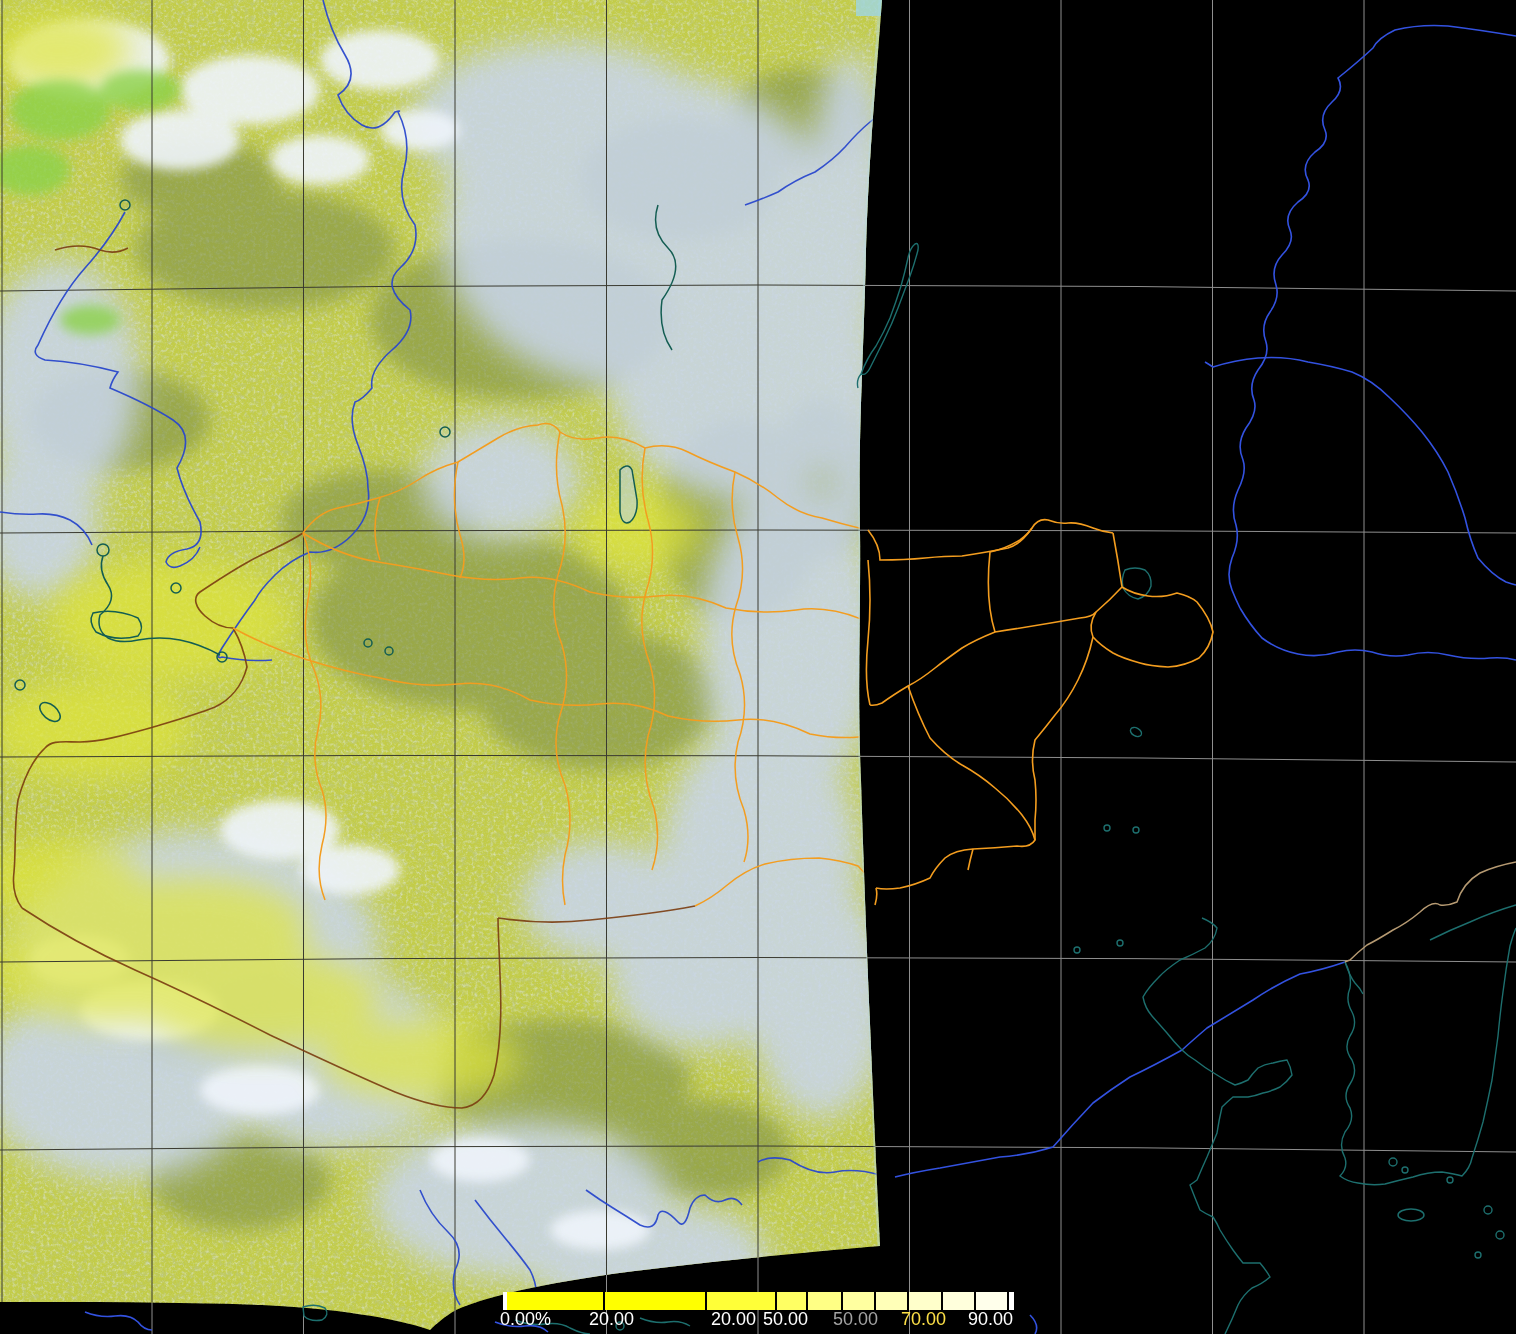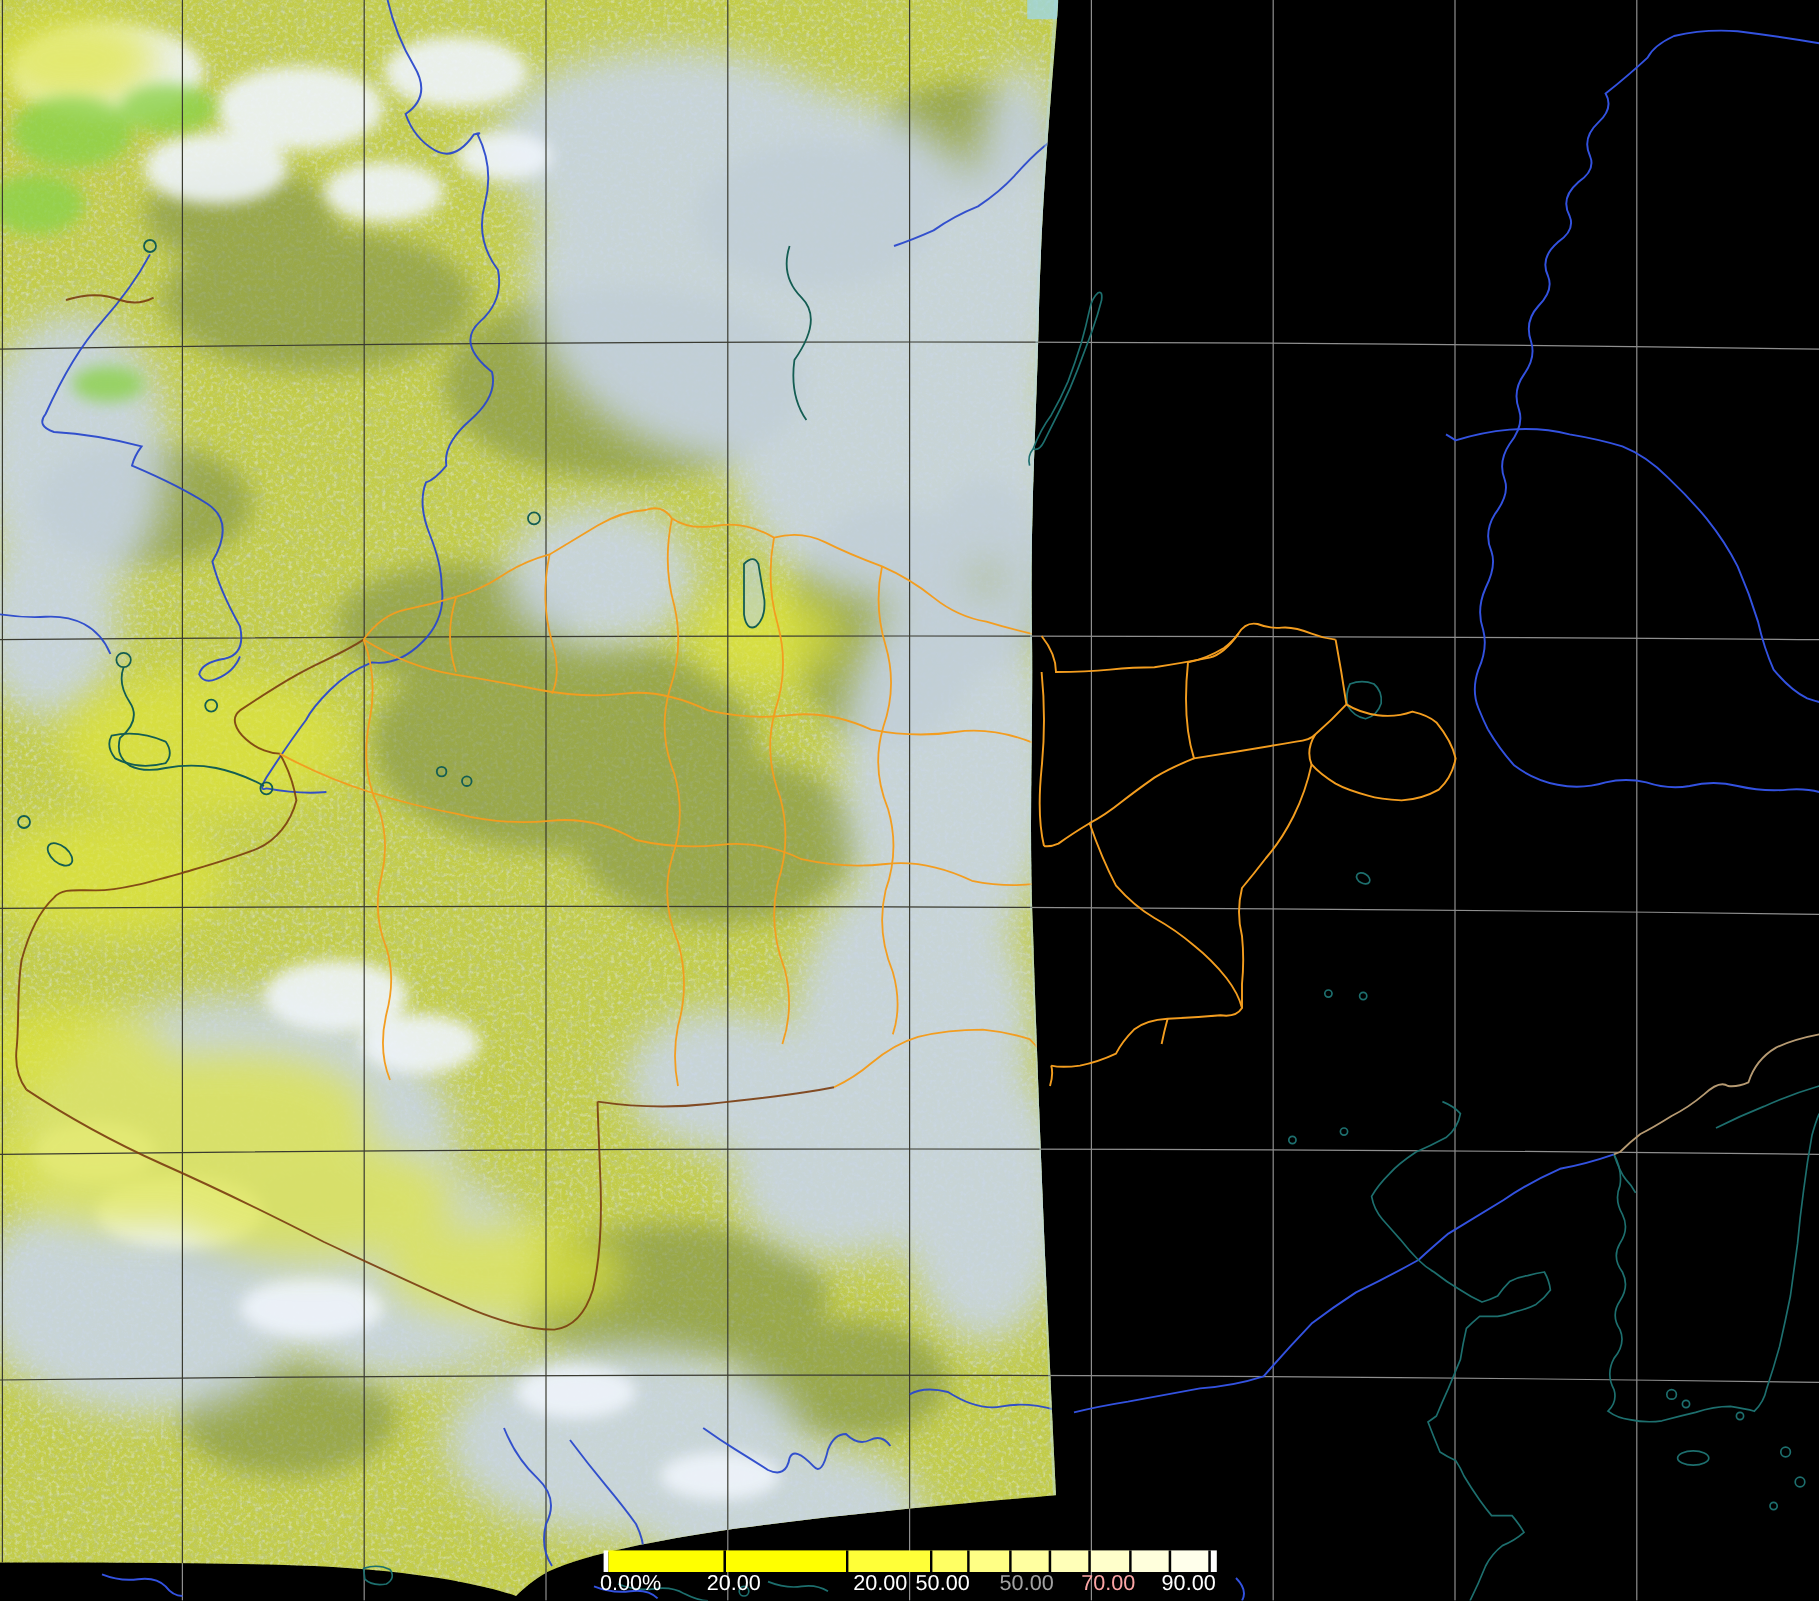--- a/index.html
+++ b/index.html
@@ -323,16 +323,16 @@
       <div class="cb-seg" style="left: 874px; width: 33px; background: rgb(255, 255, 184); border-left: 2px solid rgb(0, 0, 0);"></div>
       <div class="cb-seg" style="left: 907px; width: 34px; background: rgb(255, 255, 203); border-left: 2px solid rgb(0, 0, 0);"></div>
       <div class="cb-seg" style="left: 941px; width: 33px; background: rgb(255, 255, 220); border-left: 2px solid rgb(0, 0, 0);"></div>
       <div class="cb-seg" style="left: 974px; width: 33px; background: rgb(255, 255, 235); border-left: 2px solid rgb(0, 0, 0);"></div>
       <div class="cb-seg" style="left: 1007px; width: 7px; background: rgb(255, 255, 255); border-left: 2px solid rgb(0, 0, 0);"></div>
       <div class="cb-label" style="left: 500px; color: rgb(255, 255, 255);">0.00%</div>
       <div class="cb-label" style="left: 589px; color: rgb(255, 255, 255);">20.00</div>
       <div class="cb-label" style="left: 695px; color: rgb(255, 255, 255); margin-left: 16px;">20.00</div>
       <div class="cb-label" style="left: 763px; color: rgb(255, 255, 255);">50.00</div>
       <div class="cb-label" style="left: 833px; color: #a3a3a3;">50.00</div>
-      <div class="cb-label" style="left: 901px; color: #fca5a5;">70.00</div>
+      <div class="cb-label" style="left: 901px; color: #fde047;">70.00</div>
       <div class="cb-label" style="left: 968px; color: rgb(255, 255, 255);">90.00</div>
     </div>
 </div>
 
 </body></html>

